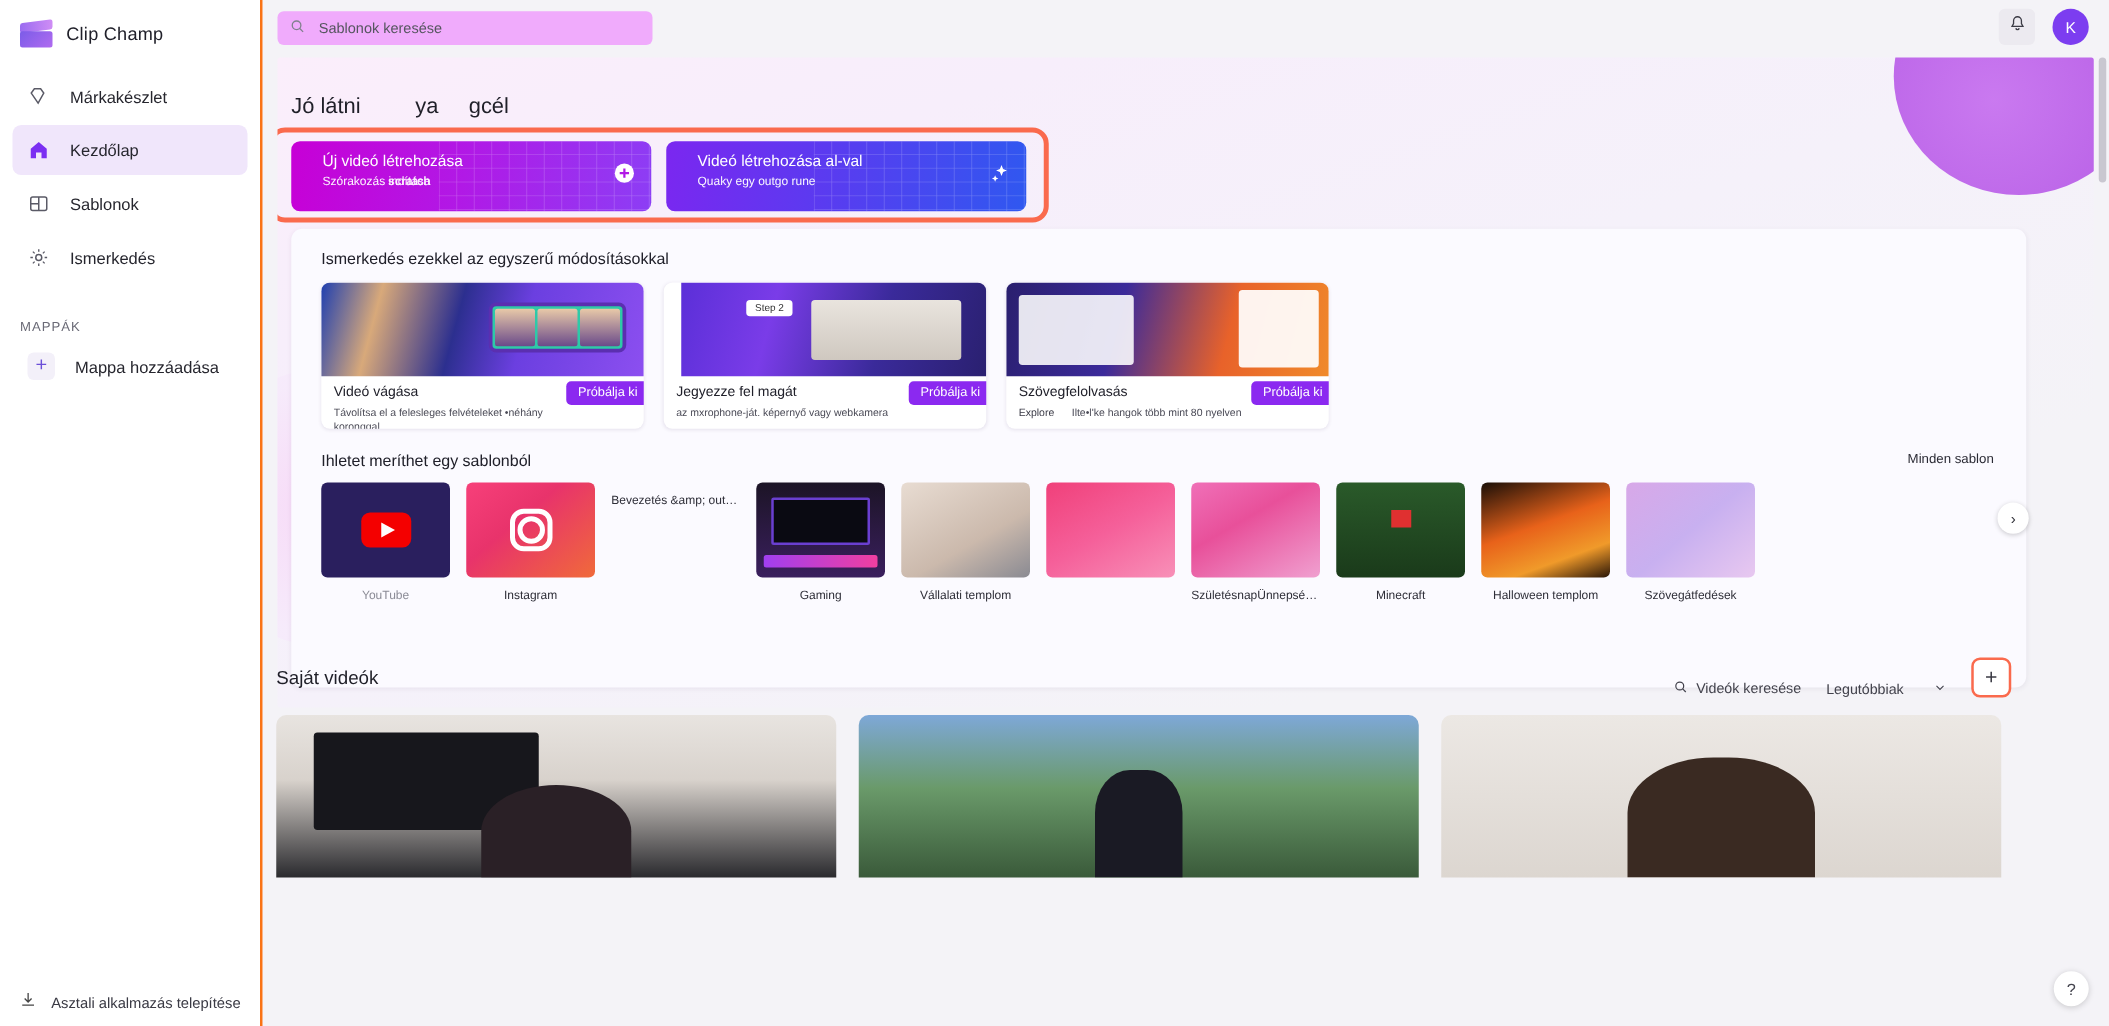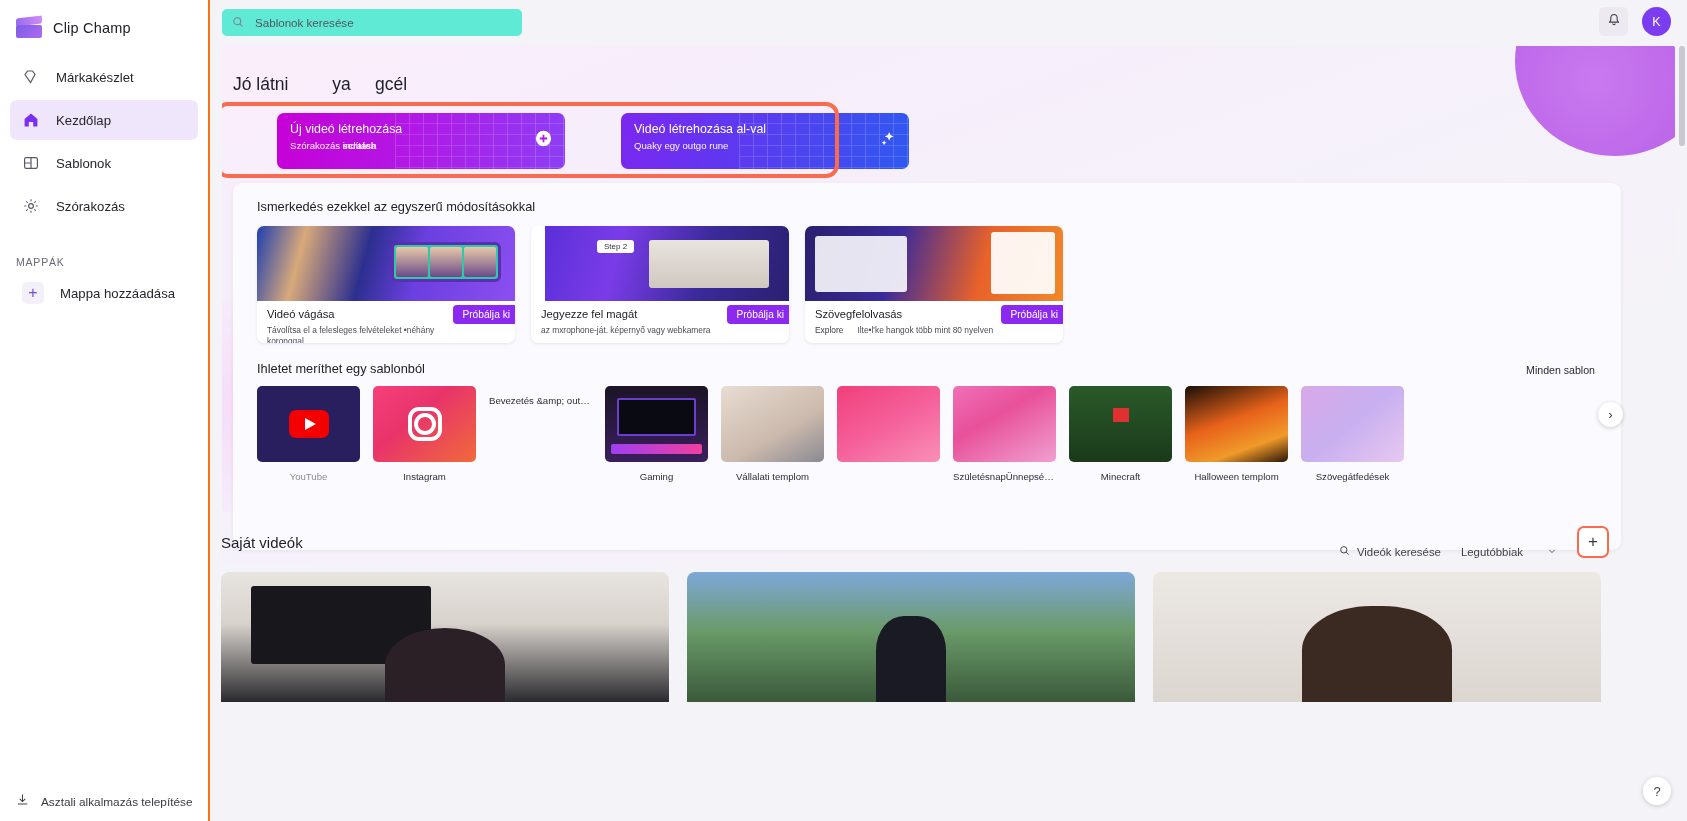--- a/index.html
+++ b/index.html
@@ -51,21 +51,21 @@
   .dl-ico { color:#444; font-size:13px; }
   
   #main {
     position:absolute; left:210px; top:0; width:1477px; height:821px;
     background:#f4f3f7; overflow:hidden;
   }
   
   .topbar { height:46px; position:relative; background:#f4f3f7; }
   .search-wrap {
     position:absolute; left:12px; top:9px; width:300px; height:27px;
-    background:#5eead4; border-radius:5px; display:flex; align-items:center; gap:9px;
+    background:#f0abfc; border-radius:5px; display:flex; align-items:center; gap:9px;
     padding-left:10px;
   }
   .search-wrap .s-ico { color:#80808d; font-size:11.5px; }
   .search-wrap input {
     border:0; background:transparent; outline:none; font-size:11.6px;
     color:#3a3a44; font-family:"Liberation Sans", sans-serif; width:250px;
   }
   .search-wrap input::placeholder { color:#55555f; }
   .top-right { position:absolute; right:16px; top:7px; display:flex; align-items:center; gap:14px; }
   .bell-btn {
@@ -96,21 +96,21 @@
     position:absolute; left:11px; top:28px; font-size:17.5px; color:#1f1f28; white-space:pre;
   }
   
   .annot {
     position:absolute; left:-7px; top:56px; width:624px; height:76px;
     border:4px solid #fa6a4d; border-radius:13px; z-index:12; pointer-events:none;
   }
   .hero-cards { position:absolute; left:11px; top:67px; display:flex; gap:12px; z-index:8; }
   .hero-card {
     width:288px; height:56px; border-radius:7px; position:relative;
-    padding:9px 12px 0 13px; color:#fff; cursor:pointer; overflow:hidden;margin-left:44px;
+    padding:9px 12px 0 25px; color:#fff; cursor:pointer; overflow:hidden;
   }
   .hc-purple { background:linear-gradient(100deg,#c700d6 0%,#b119e6 48%,#8c3ef5 100%); }
   .hc-blue   { background:linear-gradient(100deg,#7b27f0 0%,#5a3bf0 45%,#2f58f0 100%); }
   .hc-grid {
     position:absolute; right:0; top:0; width:170px; height:56px; opacity:.28;
     background-image:linear-gradient(90deg,rgba(255,255,255,.6) 1px,transparent 1px),
                      linear-gradient(0deg,rgba(255,255,255,.5) 1px,transparent 1px);
     background-size:14px 11px;
   }
   .hc-title { font-size:12.4px; position:relative; z-index:2; }
@@ -162,21 +162,21 @@
   }
   .feat-body { padding:7px 10px 0 10px; position:relative; }
   .feat-title { font-size:11.2px; color:#20202a; }
   .feat-sub { font-size:8.4px; color:#4a4a56; margin-top:5px; line-height:1.35; width:200px; }
   .feat-sub .pre { color:#3a3a46; }
   .try-btn {
     position:absolute; right:-4px; top:4px; background:#8b29f0; color:#fff;
     font-size:10.2px; padding:4px 9px; border-radius:4px; cursor:pointer; white-space:nowrap;
   }
   
-  .tpl-head { display:flex; justify-content:space-between; align-items:flex-end; padding:18px 26px 0 24px; }
+  .tpl-head { display:flex; justify-content:space-between; align-items:flex-start; padding:18px 26px 0 24px; }
   .tpl-head .t { font-size:12.8px; color:#20202a; }
   .tpl-head .all { font-size:10.6px; color:#2a2a34; cursor:pointer; }
   .tpl-row { display:flex; gap:13px; padding:10px 0 0 24px; position:relative; }
   .tpl { width:103px; cursor:pointer; }
   .tpl-thumb { width:103px; height:76px; border-radius:5px; overflow:hidden; position:relative; }
   .tpl-cap { font-size:9.6px; color:#2e2e38; text-align:center; margin-top:9px; white-space:nowrap; overflow:hidden; text-overflow:ellipsis; }
   .tpl-cap.muted { color:#8b8b96; }
   .t-yt { background:#2a1f5e; display:flex; align-items:center; justify-content:center; }
   .yt-badge { width:40px; height:28px; background:#f40000; border-radius:7px; display:flex; align-items:center; justify-content:center; }
   .yt-badge::after { content:""; border-left:11px solid #fff; border-top:6.5px solid transparent; border-bottom:6.5px solid transparent; margin-left:3px; }
@@ -272,21 +272,21 @@
       </span>
       <span>Sablonok</span>
     </div>
     <div class="nav-item">
       <span class="nav-ico">
         <svg width="16" height="16" viewBox="0 0 16 16">
             <circle cx="8" cy="8" r="2.4" fill="none" stroke="currentColor" stroke-width="1.2"></circle>
             <path d="M8 1.3v2M8 12.7v2M1.3 8h2M12.7 8h2M3.3 3.3l1.4 1.4M11.3 11.3l1.4 1.4M12.7 3.3l-1.4 1.4M4.7 11.3l-1.4 1.4" stroke="currentColor" stroke-width="1.1"></path>
           </svg>
       </span>
-      <span>Szórakozás</span>
+      <span>Ismerkedés</span>
     </div>
   </div>
 
   <div class="folders-label">MAPPÁK</div>
   <div class="add-folder">
     <span class="plus-box">+</span>
     <span class="lbl">Mappa hozzáadása</span>
   </div>
 
   <div class="sidebar-bottom">

